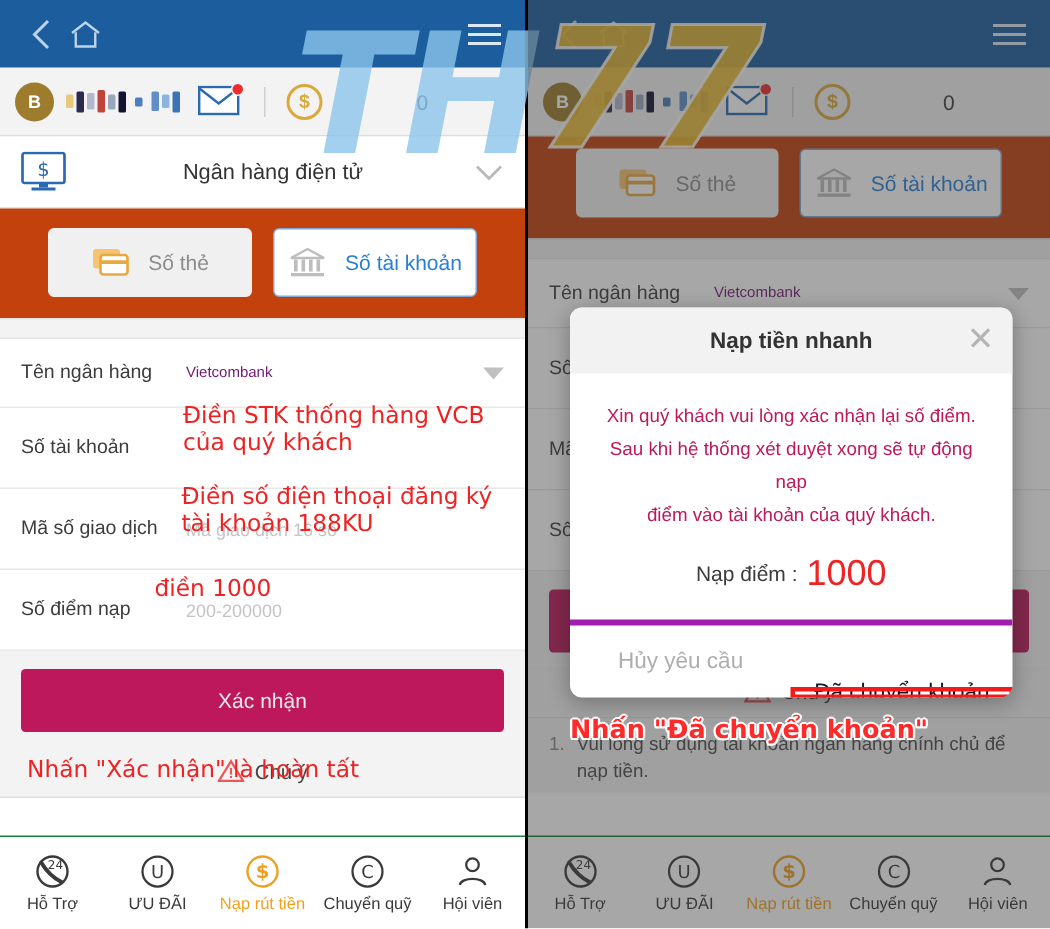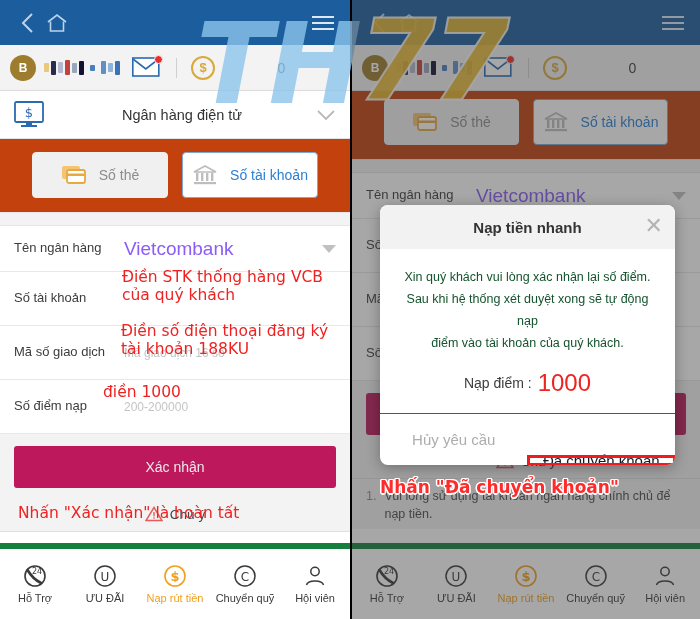--- a/index.html
+++ b/index.html
@@ -61,21 +61,21 @@
   .tab.inactive { background: #f0f0f0; color: #8c8c8c; border: 1px solid #f0f0f0; }
   .tab.active { background: #fff; border: 1px solid #7fa9d4; color: #2a7fd4; }
   .spacer-gray { height: 14px; background: #f3f3f3; border-top:1px solid #e6e6e6; border-bottom:1px solid #e6e6e6;}
 
   
   .frow {
     display: flex; align-items: center; min-height: 46px; padding: 0 14px;
     border-bottom: 1px solid #e8e8e8; background:#fff; position: relative;
   }
   .frow .lab { width: 110px; font-size: 13px; color: #3c3c3c; line-height: 1.25; flex:none; }
-  .frow .val { flex: 1; font-size: 19px; color: #8b5cf6; }
+  .frow .val { flex: 1; font-size: 10px; color: #701a75; }
   .frow .ph { flex: 1; font-size: 12px; color: #c4c4c4; }
   .caret { width:0; height:0; border-left:7px solid transparent; border-right:7px solid transparent;
            border-top:8px solid #c0c0c0; flex:none; }
   .frow.tall { min-height: 54px; }
 
   
   .confirm-wrap { padding: 12px 14px 8px; background: #f3f3f3; }
   .confirm {
     width: 100%; height: 42px; background: #be185d; color: #eaeaea;
     border: none; border-radius: 3px; font-size: 14px;
@@ -85,22 +85,22 @@
   
   .chuy { display:flex; align-items:center; justify-content:center; gap:7px;
           padding: 10px 0 9px; font-size: 13.5px; color:#444; background:#f3f3f3;
           border-bottom:1px solid #e0e0e0;}
   .notes { background:#f3f3f3; padding: 8px 14px 6px; font-size:12.5px; color:#4a4a4a; }
   .notes .n { display:flex; gap:8px; line-height:1.45; }
   .notes .num { color:#8a8a8a; }
 
   
   .bottomnav {
-    position: absolute; left: 0; bottom: 0; width: 100%; height: 76px;
-    background: #fff; border-top: 6px solid #15803d; display: flex;
+    position: absolute; left: 0; bottom: 0; width: 100%; height: 62px;
+    background: #fff; border-top: 1px solid #15803d; display: flex;
   }
   .nav-item { flex: 1; display: flex; flex-direction: column; align-items: center;
               justify-content: center; gap: 4px; font-size: 11px; color: #3a3a3a; }
   .nav-item.active { color: #f0a020; }
   .nav-lab { white-space: nowrap; }
 
   
   .anno {
     position: absolute; color: #ee2222; font-size: 15.5px; line-height: 1.18;
     font-family: "DejaVu Sans", sans-serif; z-index: 40; pointer-events: none;
@@ -129,24 +129,24 @@
     background: #fff; border-radius: 8px; overflow: hidden;
     box-shadow: 0 3px 14px rgba(0,0,0,0.3);
   }
   .modal-head {
     height: 44px; background: #f2f2f2; display: flex; align-items: center;
     justify-content: center; position: relative;
     font-size: 15px; font-weight: bold; color: #333;
   }
   .modal-close { position: absolute; right: 12px; top: 10px; color:#b4b4b4; font-size:22px; line-height:1; }
   .modal-body { padding: 18px 22px 8px; text-align: center; }
-  .modal-body p { font-size: 12.5px; color: #14532d; line-height: 1.75; }
+  .modal-body p { font-size: 12.5px; color: #be185d; line-height: 1.75; }
   .points { margin-top: 14px; margin-bottom: 8px; font-size: 14px; color: #3c3c3c; }
   .points .amt { color: #ee2323; font-size: 24px; vertical-align: -3px; margin-left: 6px; }
-  .modal-foot { display: flex; border-top: 1px solid #a21caf; height: 52px; }
+  .modal-foot { display: flex; border-top: 4px solid #a21caf; height: 52px; }
   .mbtn { flex: 1; display: flex; align-items: center; justify-content: center;
           font-size: 15px; }
   .mbtn.cancel { color: #adadad; }
   .mbtn.ok { color: #0f172a; font-weight: normal; position: relative; margin-top: 42px; }
   .ok-outline { position: absolute; inset: -1px -1px -1px -1px; border: 3px solid #f21b1b; }
 
   svg { display: block; }
 </style>
 </head>
 <body>

